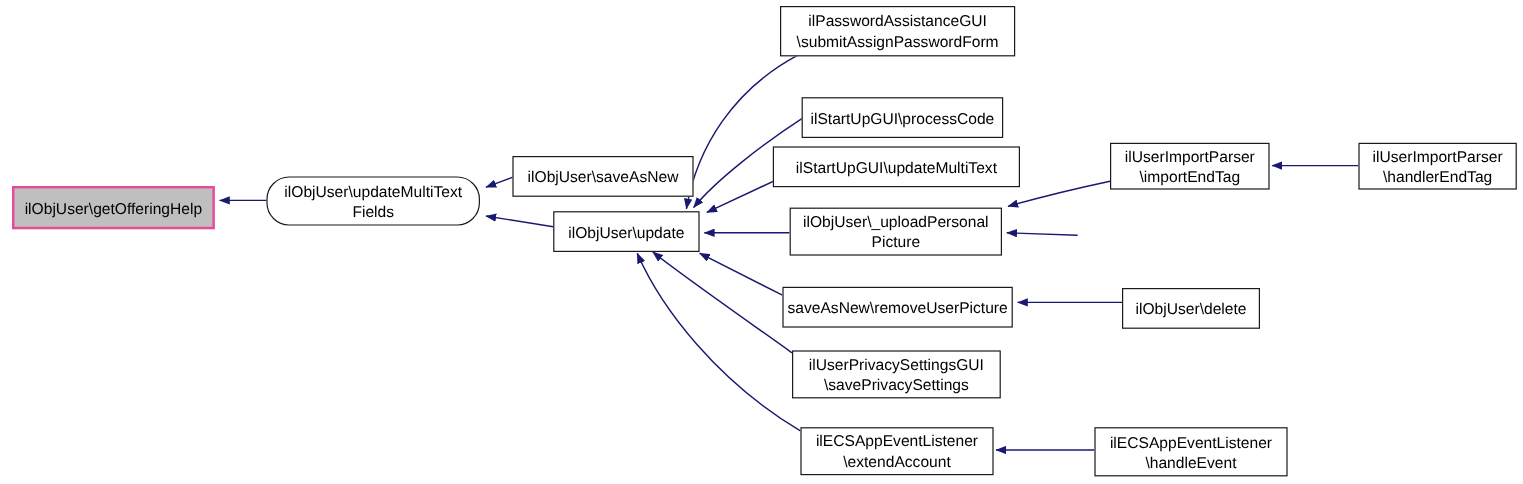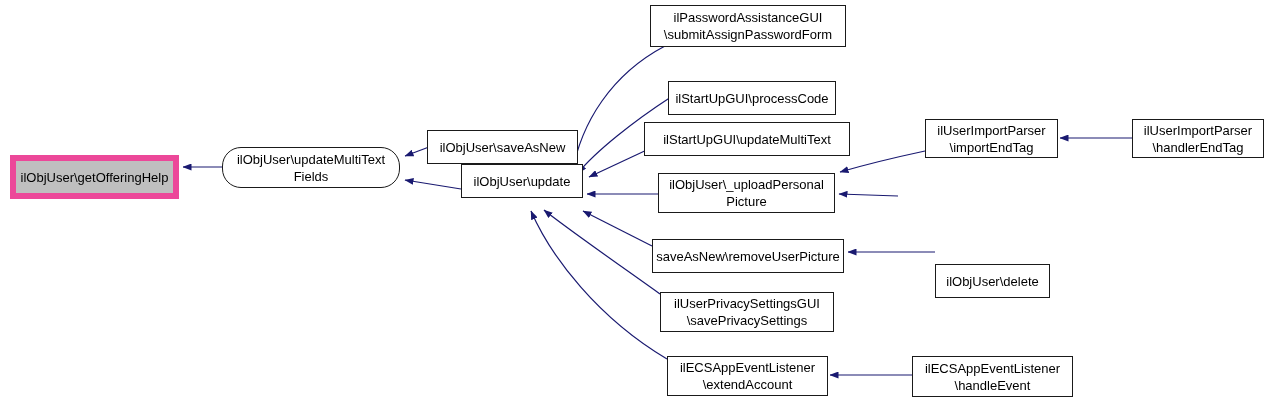--- a/index.html
+++ b/index.html
@@ -35,21 +35,21 @@
     align-items: center;
     justify-content: center;
     text-align: center;
     white-space: pre-line;
     padding: 16px 3px;
     cursor: pointer;
     z-index: 1;
   }
   .node.highlight {
     background: #bfbfbf;
-    border: 6px solid #ec4899;
+    border: 2px solid #ec4899;
     cursor: default;
   }
 </style>
 </head>
 <body>
 
 <div class="canvas">
 
   <svg class="edges" viewBox="0 0 1269 403" xmlns="http://www.w3.org/2000/svg">
     <defs>
@@ -76,21 +76,21 @@
     </g>
   </svg>
 
   <div class="node highlight" style="left:10px; top:155px; width:169px; height:27px;">ilObjUser\getOfferingHelp</div>
 
   <div class="node" style="left:222px; top:147px; width:178px; height:41px;border-radius:19px;">ilObjUser\updateMultiText
 Fields</div>
 
   <div class="node" style="left:427px; top:130px; width:151px; height:26px;">ilObjUser\saveAsNew</div>
 
-  <div class="node" style="left:461px; top:164px; width:122px; height:27px;">ilObjUser\update</div>
+  <div class="node" style="left:461px; top:176px; width:122px; height:27px;">ilObjUser\update</div>
 
   <div class="node" style="left:650px; top:5px; width:196px; height:42px;">ilPasswordAssistanceGUI
 \submitAssignPasswordForm</div>
 
   <div class="node" style="left:668px; top:71px; width:168px; height:26px;margin-top:10px;">ilStartUpGUI\processCode</div>
 
   <div class="node" style="left:644px; top:122px; width:206px; height:26px;">ilStartUpGUI\updateMultiText</div>
 
   <div class="node" style="left:658px; top:173px; width:177px; height:40px;">ilObjUser\_uploadPersonal
 Picture</div>
@@ -100,21 +100,21 @@
   <div class="node" style="left:660px; top:292px; width:174px; height:40px;">ilUserPrivacySettingsGUI
 \savePrivacySettings</div>
 
   <div class="node" style="left:667px; top:356px; width:161px; height:40px;">ilECSAppEventListener
 \extendAccount</div>
 
   <div class="node" style="left:925px; top:119px; width:133px; height:39px;">ilUserImportParser
 \importEndTag</div>
 
 
-  <div class="node" style="left:935px; top:240px; width:115px; height:26px;margin-top:24px;">ilObjUser\delete</div>
+  <div class="node" style="left:935px; top:240px; width:115px; height:26px;">ilObjUser\delete</div>
 
   <div class="node" style="left:1132px; top:119px; width:132px; height:39px;">ilUserImportParser
 \handlerEndTag</div>
 
   <div class="node" style="left:912px; top:356px; width:161px; height:41px;">ilECSAppEventListener
 \handleEvent</div>
 
 </div>
 
 </body></html>

